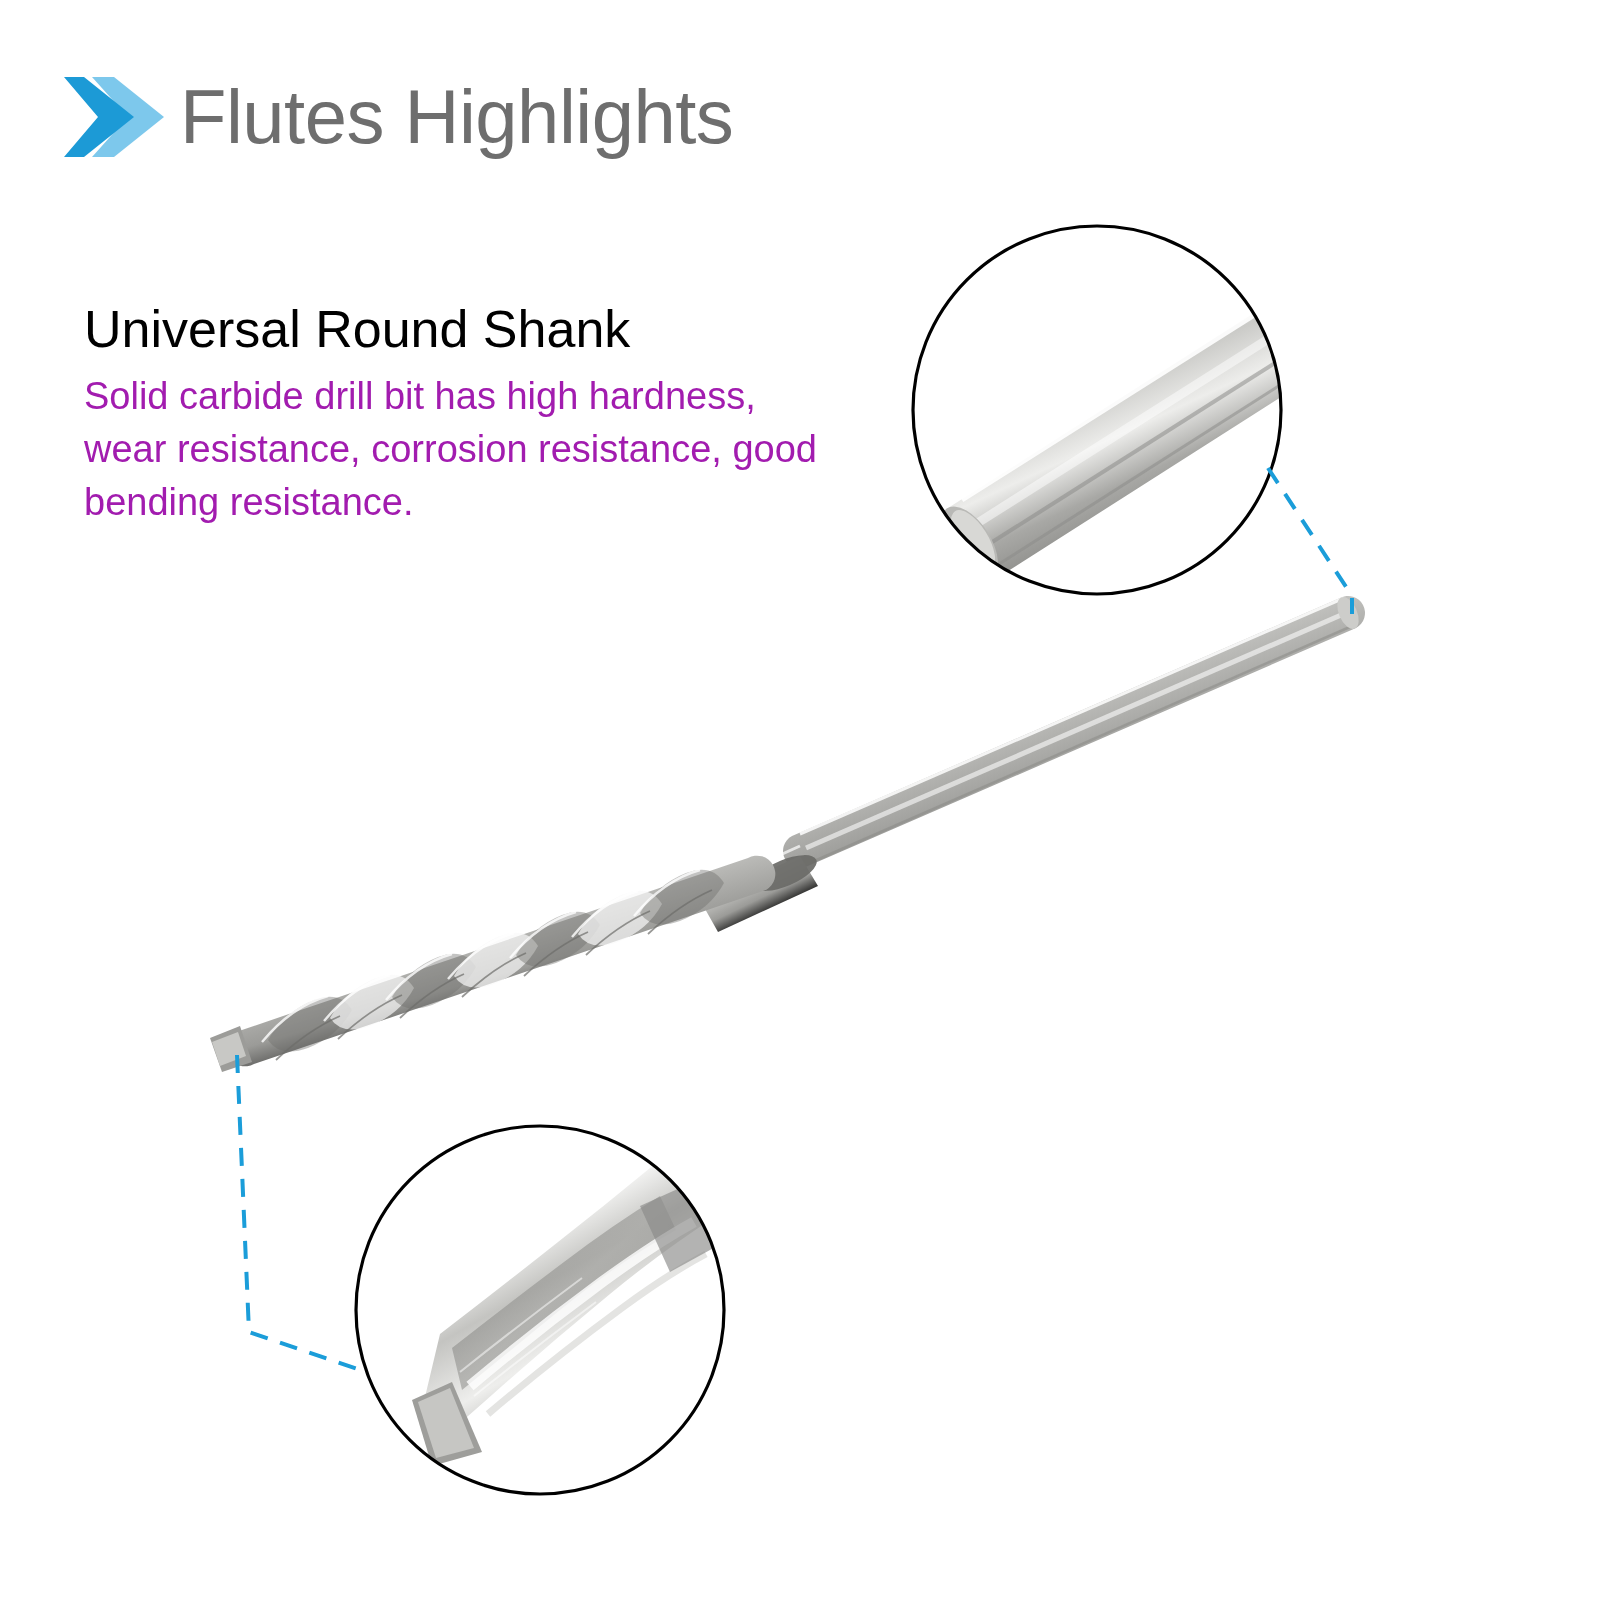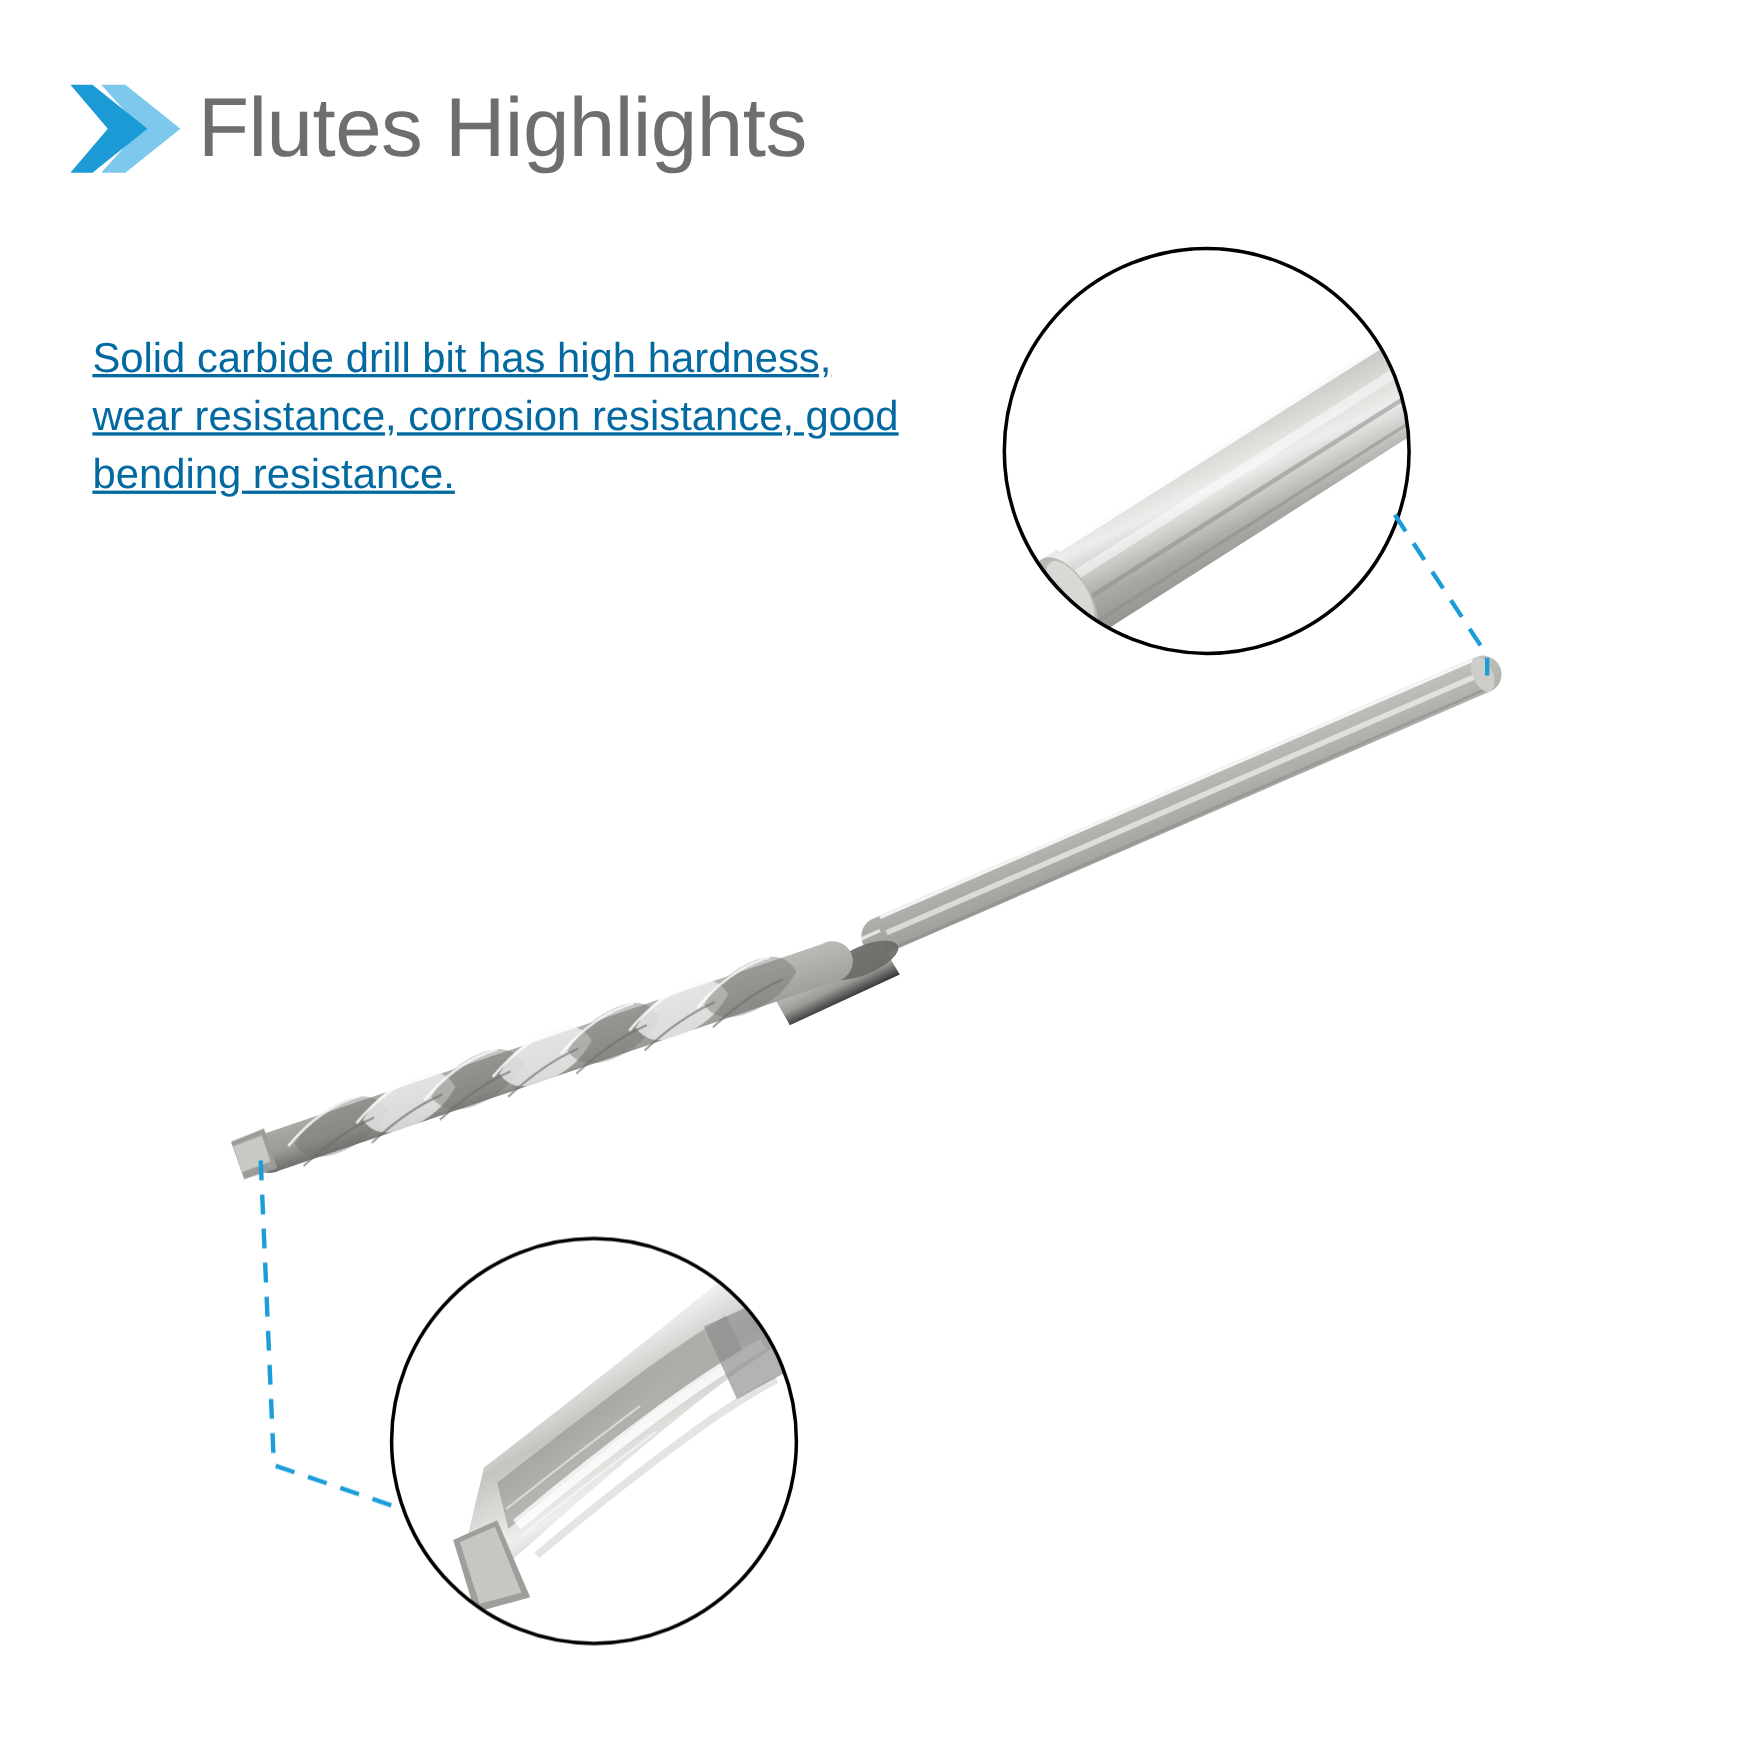--- a/index.html
+++ b/index.html
@@ -49,24 +49,23 @@
     font-size: 52px;
     line-height: 58px;
     color: #000000;
     font-family: "Liberation Sans", sans-serif;
     white-space: nowrap;
     margin: 0 0 12px 0;
   }
   .feature-body {
     font-size: 38px;
     line-height: 53px;
-    color: #0369a1;
+    color: #a21caf;
     font-family: "Liberation Sans", sans-serif;
     margin: 0;
-    text-decoration: underline;
   }
 
   #feature-shank {
     left: 84px;
     top: 300px;
     width: 760px;
   }
   #feature-flutes {
     left: 764px;
     top: 1202px;
@@ -90,20 +89,21 @@
 
   <div id="header">
     <svg id="arrow-icon" viewBox="0 0 108 84">
       <polygon points="52,2 102,42 52,82 30,82 66,42 30,2" fill="#7dc8ec"></polygon>
       <polygon points="22,2 72,42 22,82 2,82 36,42 2,2" fill="#1c9ad6"></polygon>
     </svg>
     <div id="header-title">Flutes Highlights</div>
   </div>
 
   <div class="feature-block" id="feature-shank">
+    <div class="feature-heading">Universal Round Shank</div>
     <div class="feature-body">Solid carbide drill bit has high hardness, wear resistance, corrosion resistance, good bending resistance.</div>
   </div>
 
   <div class="feature-block" id="feature-flutes">
   </div>
 
   <svg id="art" viewBox="0 0 1600 1600">
     <defs>
 
       <linearGradient id="shankGrad" x1="0" y1="0" x2="0.62" y2="0.78">

